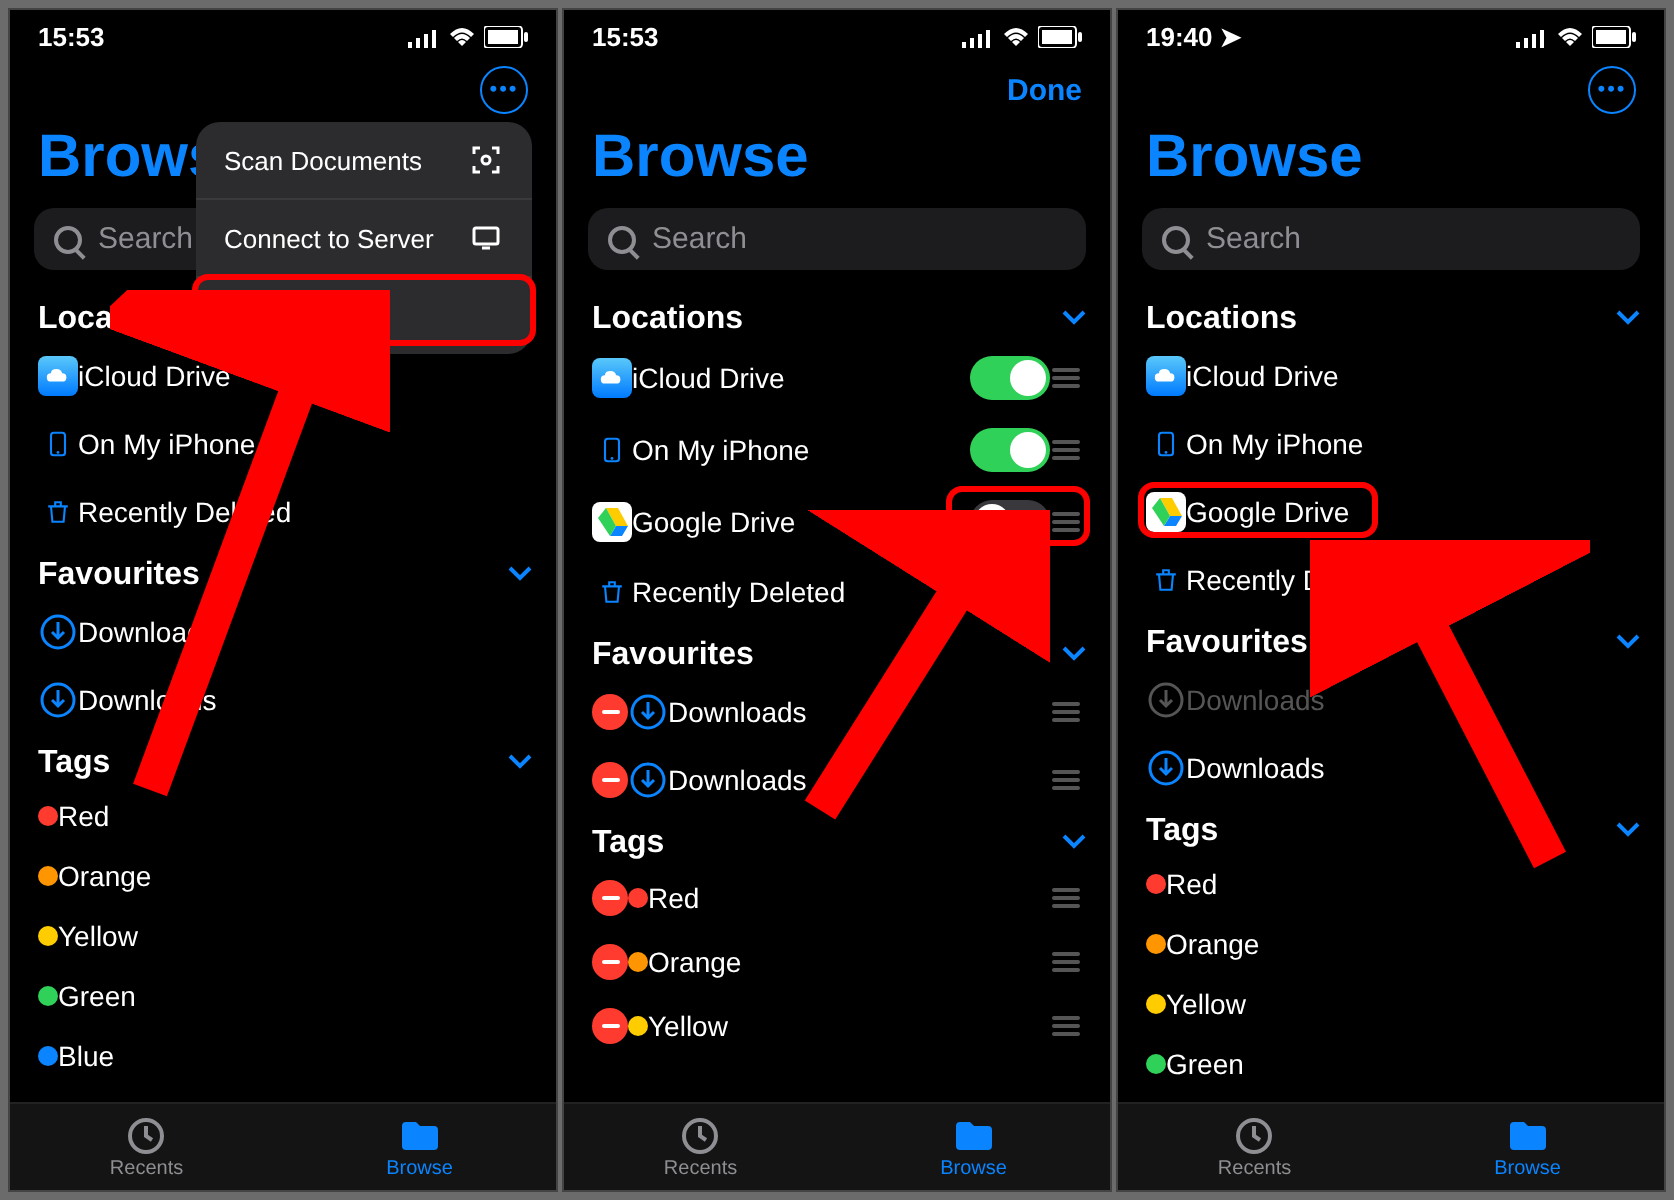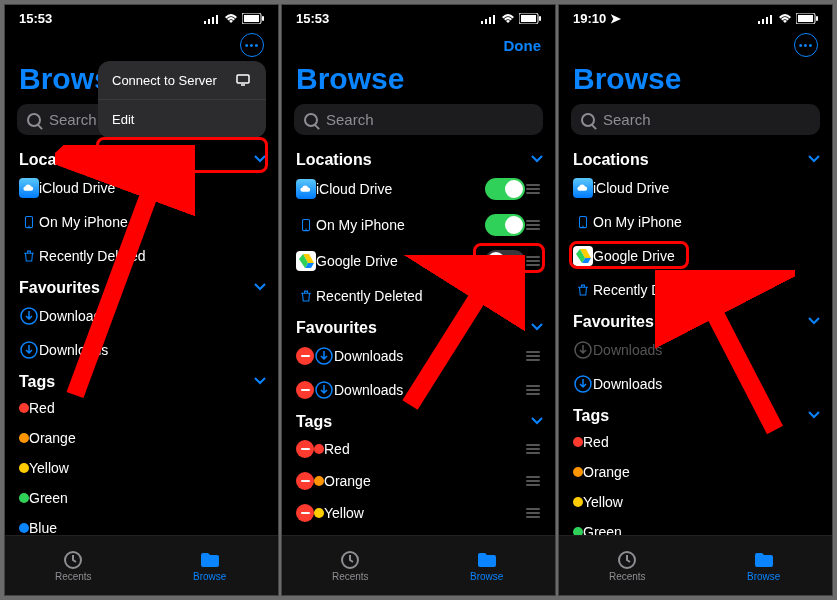--- a/index.html
+++ b/index.html
@@ -63,21 +63,21 @@
   .toggle.off::after { content:""; position:absolute; right:5px; top:7px; width:6px; height:6px; border:1.5px solid #8e8e93; border-radius:50%; }
 
   
   .grip { width: 16px; flex-shrink: 0; display: flex; flex-direction: column; gap: 2px; align-items: center; }
   .grip span { width: 14px; height: 2px; background: #555; border-radius: 1px; }
 
   
   .tag-dot { width: 10px; height: 10px; border-radius: 50%; flex-shrink: 0; }
 
   
-  .tabbar { height: 60px; background: #141414; display: flex; border-top: 1px solid #222; }
+  .tabbar { height: 44px; background: #141414; display: flex; border-top: 1px solid #222; }
   .tabbar .tab { flex: 1; display: flex; flex-direction: column; align-items: center; justify-content: center; gap: 2px; font-size: 10px; color: #8e8e93; }
   .tabbar .tab.active { color: #0a84ff; }
   .tabbar .tab .ticon { width: 22px; height: 20px; }
 
   
   .ctx-menu { position: absolute; right: 12px; top: 56px; width: 168px; background: #2c2c2e; border-radius: 12px; overflow: hidden; z-index: 5; }
   .ctx-item { display: flex; justify-content: space-between; align-items: center; padding: 10px 14px; font-size: 13px; color: #fff; border-bottom: 1px solid #3a3a3c; }
   .ctx-item:last-child { border-bottom: none; }
   .ctx-item .cicon { width: 18px; height: 18px; display: flex; align-items: center; justify-content: center; }
 
@@ -231,20 +231,29 @@
     <div class="tab active">
       <span class="ticon"><svg viewBox="0 0 22 22">
             <path d="M2 6 Q2 4 4 4 L9 4 L11 6 L18 6 Q20 6 20 8 L20 16 Q20 18 18 18 L4 18 Q2 18 2 16 Z" fill="currentColor"></path>
           </svg></span>
       <span>Browse</span>
     </div>
   </div>
 
   <div class="ctx-menu">
     <div class="ctx-item">
+        <span>Scan Documents</span>
+        <span class="cicon">
+          <svg width="16" height="16" viewBox="0 0 16 16">
+            <path d="M2 5 L2 2 L5 2 M11 2 L14 2 L14 5 M14 11 L14 14 L11 14 M5 14 L2 14 L2 11" stroke="#fff" stroke-width="1.5" fill="none"></path>
+            <circle cx="8" cy="8" r="2" fill="none" stroke="#fff" stroke-width="1.5"></circle>
+          </svg>
+        </span>
+      </div>
+    <div class="ctx-item">
         <span>Connect to Server</span>
         <span class="cicon">
           <svg width="16" height="16" viewBox="0 0 16 16">
             <rect x="2" y="3" width="12" height="8" rx="1" fill="none" stroke="#fff" stroke-width="1.5"></rect>
             <path d="M6 13 L10 13" stroke="#fff" stroke-width="1.5"></path>
           </svg>
         </span>
       </div>
     <div class="ctx-item">
         <span>Edit</span>
@@ -449,21 +458,21 @@
             <path d="M2 6 Q2 4 4 4 L9 4 L11 6 L18 6 Q20 6 20 8 L20 16 Q20 18 18 18 L4 18 Q2 18 2 16 Z" fill="currentColor"></path>
           </svg></span>
       <span>Browse</span>
     </div>
   </div>
   <div class="hl" style="top:238px; right:10px; width:72px; height:30px;"></div>
 </div>
 
 <div class="phone">
   <div class="statusbar">
-    <span><span>19:10</span> <span>➤</span></span>
+    <span><span>19:40</span> <span>➤</span></span>
     <span class="right">
       <span class="sig-icon">
           <svg width="16" height="10" viewBox="0 0 16 10">
             <rect x="0" y="7" width="2" height="3" fill="#fff"></rect>
             <rect x="4" y="5" width="2" height="5" fill="#fff"></rect>
             <rect x="8" y="3" width="2" height="7" fill="#fff"></rect>
             <rect x="12" y="1" width="2" height="9" fill="#fff"></rect>
           </svg>
         </span>
       <span class="wifi-icon">

